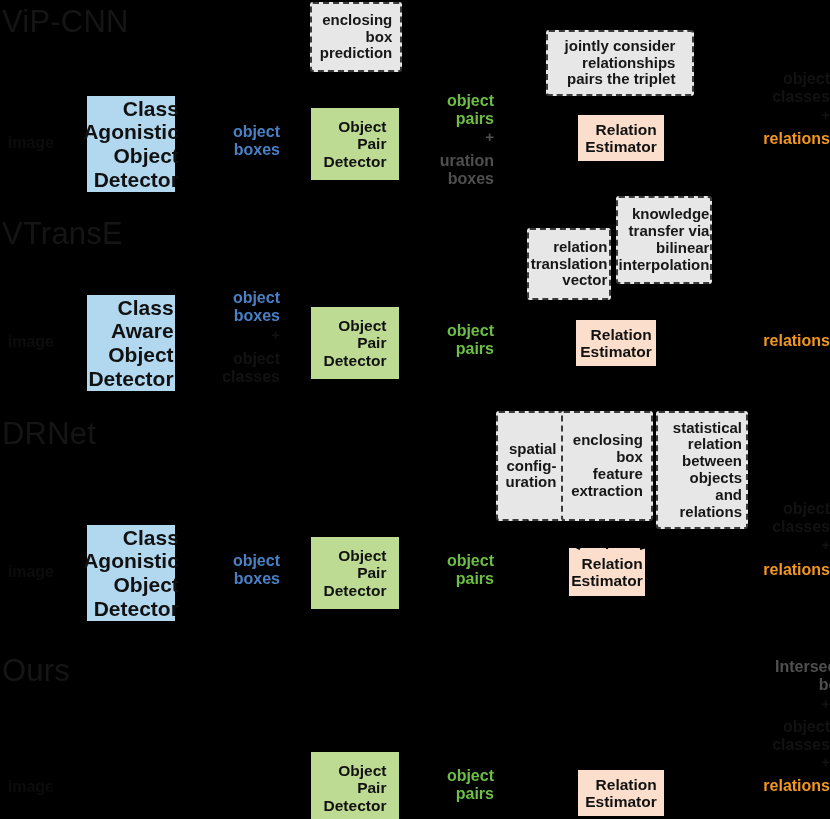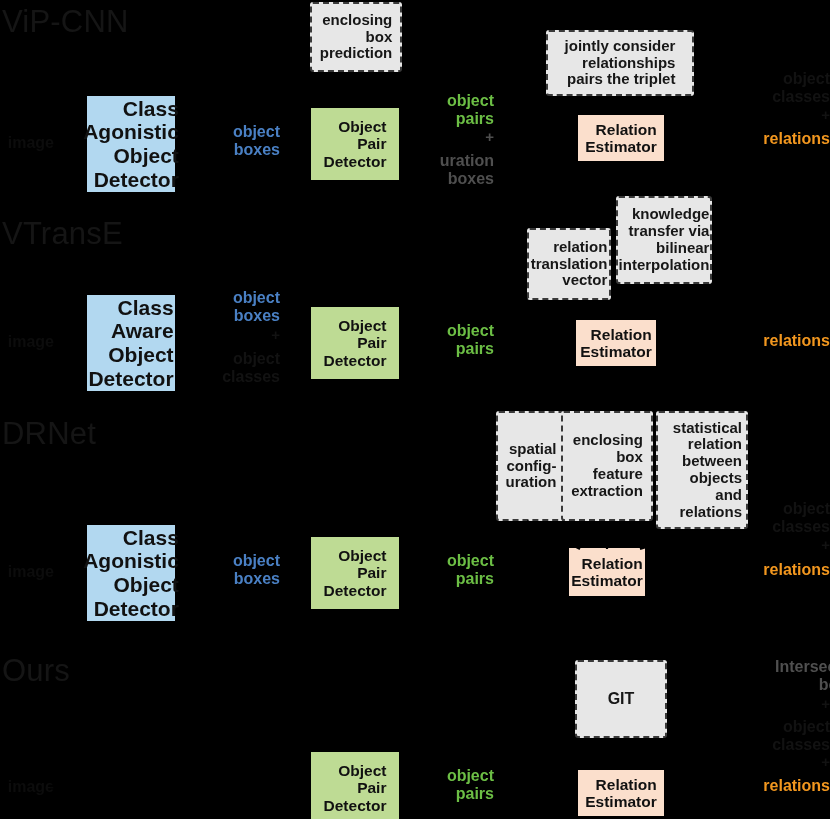--- a/index.html
+++ b/index.html
@@ -279,21 +279,20 @@
 pairs</div>
 
   <svg class="conn" style="left:496px;top:780px;" width="80" height="12">
     <line x1="0" y1="6" x2="71" y2="6" stroke="#000" stroke-width="2.4"></line>
     <polygon points="71,1.5 80,6 71,10.5" fill="#000"></polygon>
   </svg>
 
   <div class="abs box box-peach lbl" style="left:578px;top:770px;width:86px;height:46px;">Relation
 Estimator</div>
 
-  <div class="abs dbox lbl" style="left:575px;top:660px;width:92px;height:78px;font-size:16px;">GIT</div>
   <div class="abs vline" style="left:620px;top:738px;height:32px;"></div>
 
   <svg class="conn" style="left:666px;top:780px;" width="72" height="12">
     <line x1="0" y1="6" x2="63" y2="6" stroke="#000" stroke-width="2.4"></line>
     <polygon points="63,1.5 72,6 63,10.5" fill="#000"></polygon>
   </svg>
 
   <div class="abs lbl lbl-gray" style="left:740px;top:658px;width:90px;margin-left:35px;">Intersection
 boxes</div>
   <div class="abs lbl lbl-dark" style="left:740px;top:696px;width:90px;font-size:15px;">+</div>

